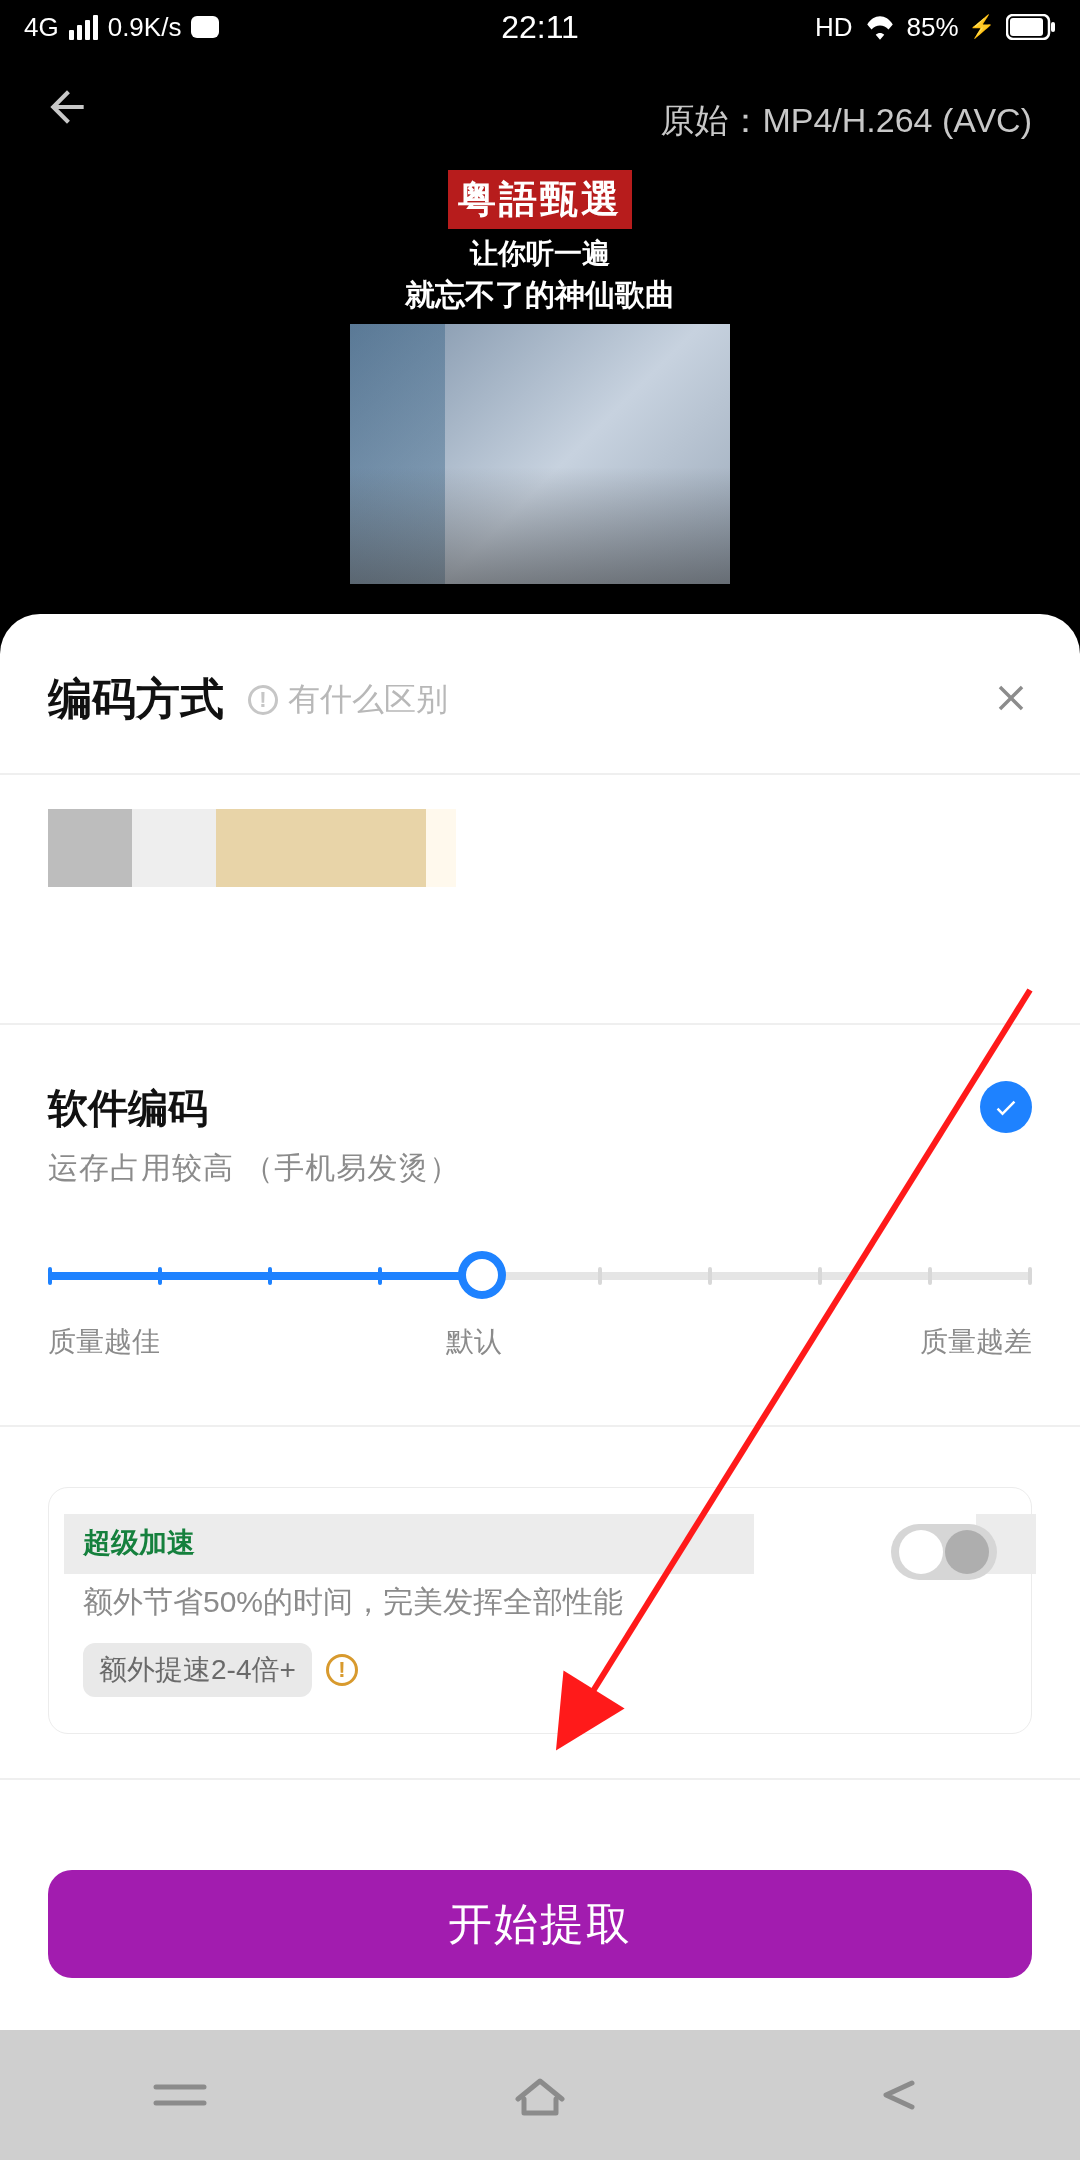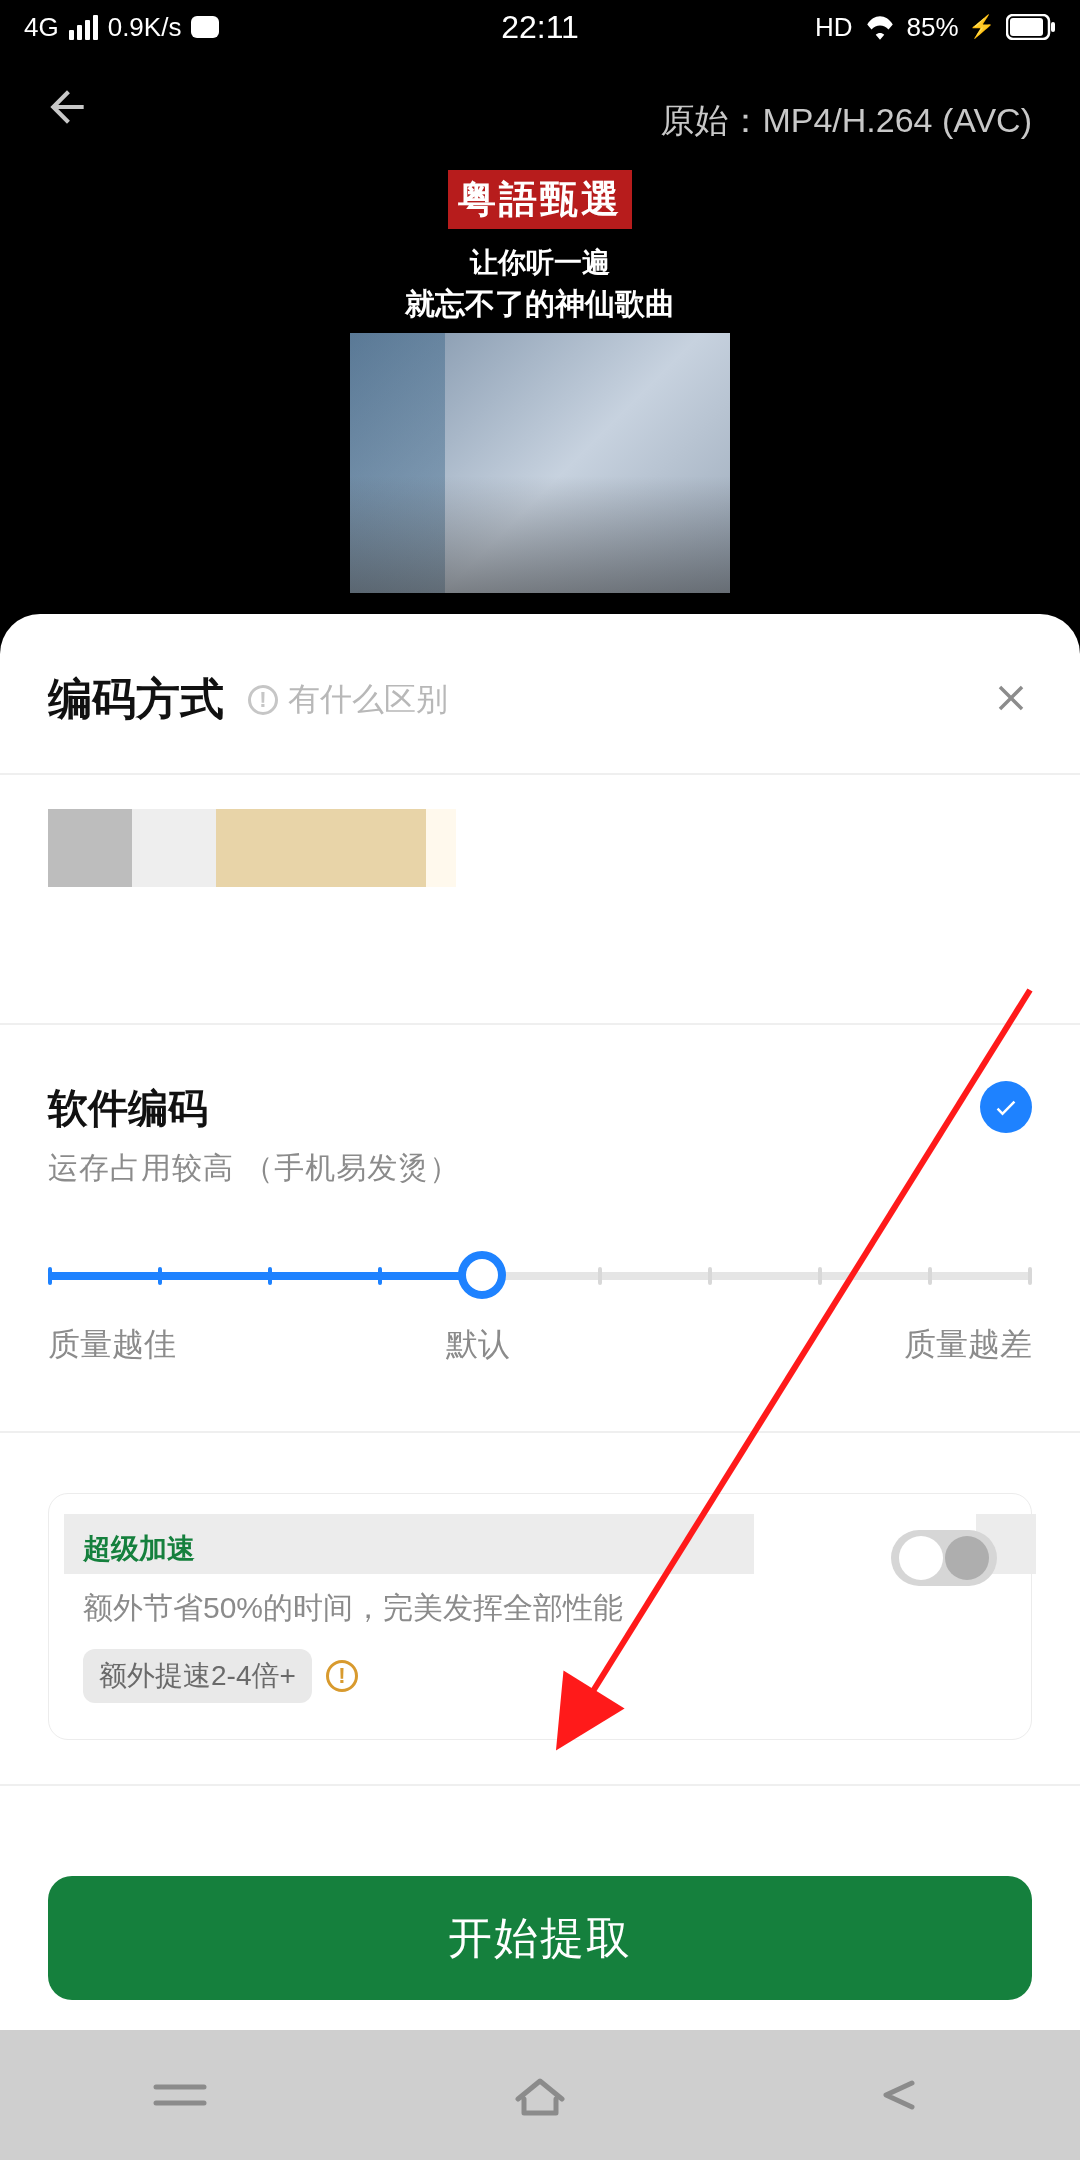--- a/index.html
+++ b/index.html
@@ -16,21 +16,21 @@
   .wifi-icon svg, .battery-icon svg { display:block; }
   .cloud { width:28px; height:22px; background:#fff; border-radius:6px; position:relative; }
 
   
   .preview { height: 560px; background:#000; position:relative; color:#fff; }
   .back-btn { position:absolute; top:28px; left:42px; }
   .back-btn svg { display:block; }
   .format-label { position:absolute; top:44px; right:48px; font-size:34px; color:#c8c8c8; }
   .thumb { position:absolute; left:50%; transform:translateX(-50%); top:116px; width:380px; height:390px; text-align:center; }
   .thumb-title { background:#b71c1c; color:#fff; display:inline-block; font-size:38px; font-weight:700; padding:4px 10px; letter-spacing:3px; font-family: "Songti SC", serif; }
-  .thumb-sub1 { font-size:28px; font-weight:600; margin-top:15px; text-shadow:0 0 4px #000; }
+  .thumb-sub1 { font-size:28px; font-weight:600; margin-top:6px; text-shadow:0 0 4px #000; }
   .thumb-sub2 { font-size:30px; font-weight:700; margin-top:2px; text-shadow:0 0 4px #000; }
   .thumb-img { width:380px; height:260px; margin-top:8px;
     background:
       linear-gradient(135deg,#7a8fa6 0%,#c7d2df 55%,#9aa8b8 100%);
     position:relative; overflow:hidden; }
   .thumb-img::before { content:""; position:absolute; inset:0;
     background:
       linear-gradient(to top, rgba(60,60,60,.55) 0%, transparent 45%),
       linear-gradient(to right, rgba(30,80,120,.35) 0 25%, transparent 25%);
   }
@@ -64,36 +64,36 @@
   .check-badge svg { display:block; }
 
   
   .slider-wrap { padding:44px 48px 20px; }
   .slider-track { position:relative; height:36px; }
   .track-bg { position:absolute; left:0; right:0; top:15px; height:8px; background:#e5e5e5; border-radius:4px; }
   .track-fill { position:absolute; left:0; width:430px; top:15px; height:8px; background:#1e82ff; border-radius:4px; }
   .tick { position:absolute; top:10px; width:4px; height:18px; background:#1e82ff; border-radius:2px; }
   .tick.grey { background:#d8d8d8; }
   .knob { position:absolute; top:-6px; width:48px; height:48px; border-radius:50%; background:#fff; border:8px solid #1e82ff; transform:translateX(-50%); }
-  .slider-labels { display:flex; justify-content:space-between; margin-top:30px; color:#8b8b8b; font-size:32px;align-items:center; }
+  .slider-labels { display:flex; justify-content:space-between; margin-top:30px; color:#8b8b8b; font-size:28px;align-items:center; }
   .slider-labels .mid { position:absolute; left:398px; }
 
   
   .accel { margin:60px 48px 0; border:1px solid #ececec; border-radius:20px; padding:36px 34px; position:relative; }
   .accel-title { font-size:28px; font-weight:600; color:#15803d; }
   .accel-desc { font-size:30px; color:#8b8b8b; margin-top:20px; }
   .accel-tag-row { display:flex; align-items:center; gap:14px; margin-top:20px; }
   .accel-tag { background:#e9e9e9; color:#6a6a6a; font-size:28px; padding:8px 16px; border-radius:12px; }
   .warn-icon { width:32px; height:32px; border:3px solid #d89a2e; border-radius:50%; display:flex; align-items:center; justify-content:center; color:#d89a2e; font-size:22px; font-weight:700; }
   .toggle { position:absolute; right:34px; top:36px; width:106px; height:56px; background:#d6d6d6; border-radius:28px; }
   .toggle::after { content:""; position:absolute; top:6px; right:8px; width:44px; height:44px; background:#aeaeae; border-radius:50%; }
   .toggle::before { content:""; position:absolute; top:6px; left:8px; width:44px; height:44px; background:#fff; border-radius:50%; }
 
   
-  .cta { margin:90px 48px 0; height:124px; background:#15803d; border-radius:24px; display:flex; align-items:center; justify-content:center; color:#fff; font-size:44px; font-weight:500; letter-spacing:2px; }
+  .cta { margin:90px 48px 0; height:108px; background:#a21caf; border-radius:24px; display:flex; align-items:center; justify-content:center; color:#fff; font-size:44px; font-weight:500; letter-spacing:2px; }
 
   
   .arrow { position:absolute; left:0; top:0; pointer-events:none; }
 
   
   .navbar { position:absolute; left:0; right:0; bottom:0; height:130px; background:#cfcfcf; display:flex; align-items:center; justify-content:space-around; }
   .nav-item svg { display:block; opacity:.55; }
 </style>
 </head>
 <body>

